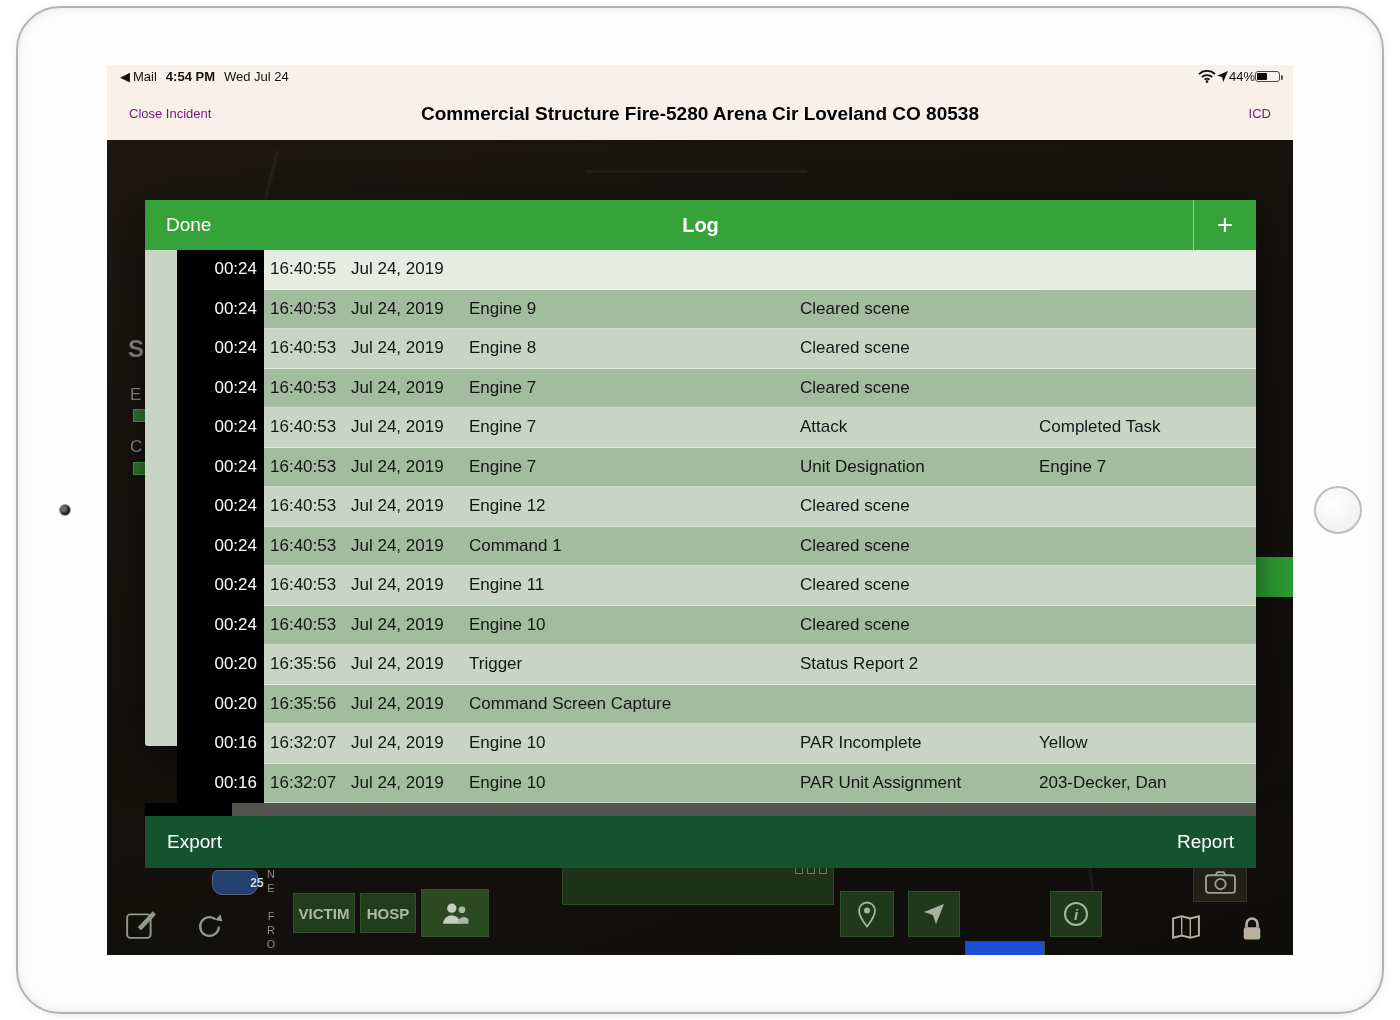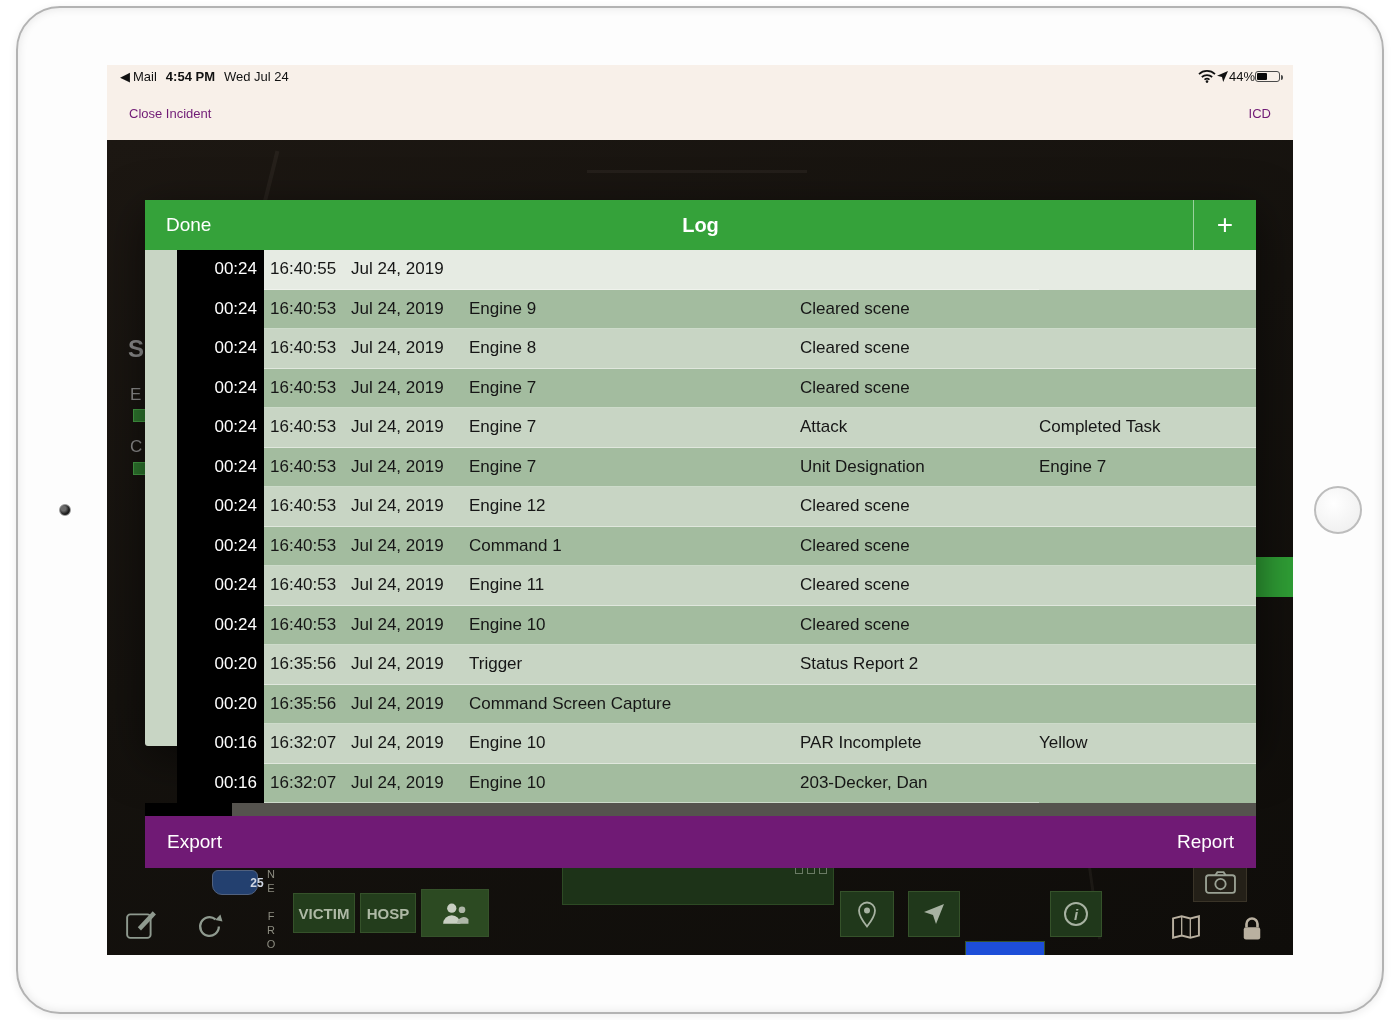--- a/index.html
+++ b/index.html
@@ -78,21 +78,21 @@
   .log-row:first-child     { background:#e6ebe3; }
   .log-row .cell { display:flex; align-items:center; height:100%; border-bottom:1px solid rgba(248,250,246,.5); overflow:hidden; white-space:nowrap; }
   .cell-elapsed { background:#000; color:#fff; justify-content:flex-end; padding-right:7px; border-bottom:1px solid #000 !important; }
   .cell-time { padding-left:6px; }
   .cell-date { padding-left:3px; }
 
   .row-stub { height:13px; flex:none; display:grid; grid-template-columns:87px 1fr; }
   .stub-black { background:#000; }
   .stub-gray  { background:#55534e; }
 
-  .modal-footer { margin-top:auto; height:52px; flex:none; background:#701a75;
+  .modal-footer { margin-top:auto; height:52px; flex:none; background:#14532d;
     display:flex; align-items:center; justify-content:space-between; padding:0 22px; }
   .btn-footer { background:none; border:none; color:#fff; font-size:19px; font-family:inherit; cursor:pointer; }
 </style>
 </head>
 <body>
 
 <div class="stage">
   <div class="ipad-frame"></div>
   <div class="camera-dot"></div>
   <div class="home-button"></div>
@@ -118,20 +118,21 @@
           </svg>
         <span>44%</span>
         <span class="battery">
             <span class="battery-fill"></span>
             <span class="battery-nub"></span>
           </span>
       </span>
     </div>
 
     <div class="nav-bar">
+      <span class="nav-title">Commercial Structure Fire-5280 Arena Cir Loveland CO 80538</span>
       <button class="nav-disabled">Close Incident</button>
       <button class="nav-disabled">ICD</button>
     </div>
 
     <div class="map-area">
       <div class="map-road" style="left:160px; top:10px; width:4px; height:70px; transform:rotate(14deg);"></div>
       <div class="map-road" style="left:480px; top:30px; width:220px; height:3px;"></div>
       <div class="map-road" style="left:980px; top:640px; width:3px; height:160px; transform:rotate(-8deg);"></div>
     </div>
 
@@ -333,20 +334,21 @@
     <div class="cell cell-unit">Engine 10</div>
     <div class="cell cell-action">PAR Incomplete</div>
     <div class="cell cell-detail">Yellow</div>
   </div>
 
   <div class="log-row">
     <div class="cell cell-elapsed">00:16</div>
     <div class="cell cell-time">16:32:07</div>
     <div class="cell cell-date">Jul 24, 2019</div>
     <div class="cell cell-unit">Engine 10</div>
+    <div class="cell cell-action">PAR Unit Assignment</div>
     <div class="cell cell-detail">203-Decker, Dan</div>
   </div>
 </div>
 
       <div class="row-stub">
         <div class="stub-black"></div>
         <div class="stub-gray"></div>
       </div>
 
       <div class="modal-footer">

